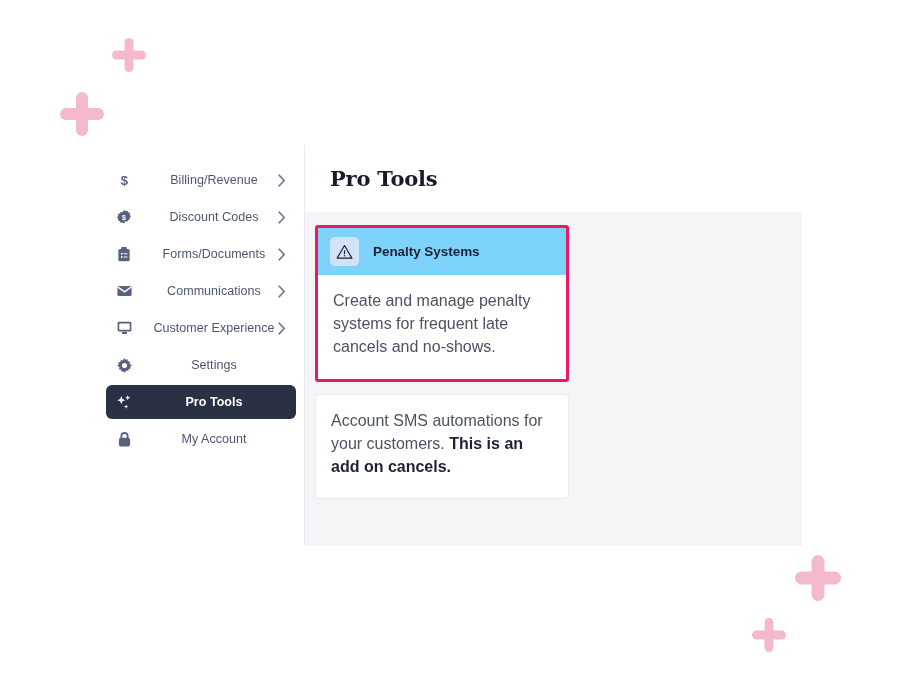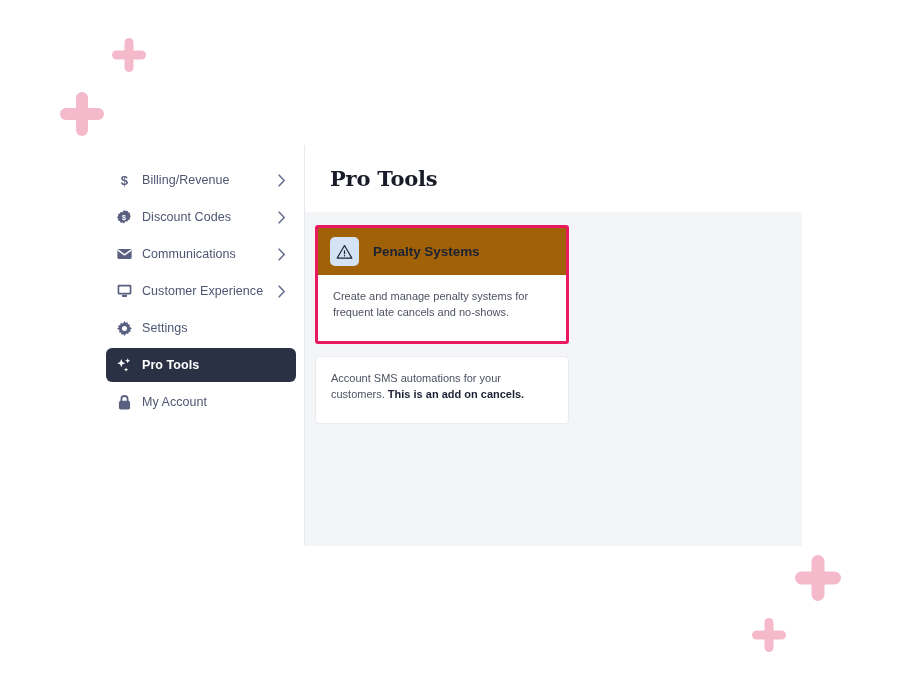--- a/index.html
+++ b/index.html
@@ -61,25 +61,26 @@
     flex: 0 0 18px;
     display: flex;
     align-items: center;
     justify-content: center;
     color: #5a6180;
   }
   .nav-item.active .nav-icon { color: #ffffff; }
   .nav-icon svg { display: block; }
   .nav-label {
     flex: 1 1 auto;
-    margin-left: 9px;
+    margin-left: 17px;
     font-size: 12.5px;
     color: #4e5572;
     white-space: nowrap;
     letter-spacing: 0.05px;
+    text-align: center;
   }
   .nav-item.active .nav-label {
     color: #ffffff;
     font-weight: bold;
   }
   .nav-chevron {
     flex: 0 0 auto;
     color: #67708f;
     display: flex;
     align-items: center;
@@ -128,21 +129,21 @@
     overflow: hidden;
     cursor: pointer;
   }
   .card.highlighted {
     border: 3px solid #ea1a60;
     border-radius: 3px;
   }
   .card-head {
     display: flex;
     align-items: center;
-    background: #a16207;
+    background: #7dd3fc;
     padding: 9px 12px;
     box-sizing: border-box;
   }
   .card-icon {
     width: 29px;
     height: 29px;
     flex: 0 0 29px;
     border-radius: 5px;
     background: #d4e2f6;
     display: flex;
@@ -153,21 +154,21 @@
   .card-icon svg { display: block; }
   .card-title {
     margin-left: 14px;
     font-size: 13.5px;
     font-weight: bold;
     color: #1b2233;
     letter-spacing: -0.05px;
   }
   .card-body {
     padding: 14px 14px 20px 15px;
-    font-size: 11px;
+    font-size: 16px;
     line-height: 1.45;
     color: #4c5261;
   }
   .card-body .bold {
     font-weight: bold;
     color: #1b2233;
   }
   .card.tall .card-body { padding-bottom: 26px; }
 </style>
 </head>
@@ -217,20 +218,38 @@
         </span>
       </div>
       <div class="nav-item">
         <span class="nav-icon">
           <svg width="14" height="14" viewBox="0 0 16 16">
             <path fill="currentColor" d="M8 0l1.7 1.2L11.8.9l1 1.8 2 .6-.2 2.1 1.4 1.6-1.4 1.6.2 2.1-2 .6-1 1.8-2.1-.3L8 15.4l-1.7-1.2-2.1.3-1-1.8-2-.6.2-2.1L0 8.4l1.4-1.6L1.2 4.7l2-.6 1-1.8 2.1.3z"></path>
             <text x="8" y="11.3" font-family="Liberation Sans, sans-serif" font-size="8" font-weight="bold" text-anchor="middle" fill="#ffffff">$</text>
           </svg>
         </span>
         <span class="nav-label">Discount Codes</span>
+        <span class="nav-chevron">
+          <svg width="8" height="13" viewBox="0 0 8 13">
+            <path d="M1.2 1.2L6.2 6.5l-5 5.3" stroke="currentColor" stroke-width="1.6" fill="none" stroke-linecap="round" stroke-linejoin="round"></path>
+          </svg>
+        </span>
+      </div>
+      <div class="nav-item">
+        <span class="nav-icon">
+          <svg width="14" height="15" viewBox="0 0 14 16">
+            <rect x="1" y="2" width="12" height="13.2" rx="1.6" fill="currentColor"></rect>
+            <rect x="4" y="0" width="6" height="3.4" rx="1.1" fill="currentColor"></rect>
+            <circle cx="4.6" cy="7.2" r="1" fill="#ffffff"></circle>
+            <rect x="6.6" y="6.6" width="4.2" height="1.2" rx="0.6" fill="#ffffff"></rect>
+            <circle cx="4.6" cy="10.6" r="1" fill="#ffffff"></circle>
+            <rect x="6.6" y="10" width="4.2" height="1.2" rx="0.6" fill="#ffffff"></rect>
+          </svg>
+        </span>
+        <span class="nav-label">Forms/Documents</span>
         <span class="nav-chevron">
           <svg width="8" height="13" viewBox="0 0 8 13">
             <path d="M1.2 1.2L6.2 6.5l-5 5.3" stroke="currentColor" stroke-width="1.6" fill="none" stroke-linecap="round" stroke-linejoin="round"></path>
           </svg>
         </span>
       </div>
       <div class="nav-item">
         <span class="nav-icon">
           <svg width="15" height="12" viewBox="0 0 16 12">
             <rect x="0.4" y="0.6" width="15.2" height="10.8" rx="1.8" fill="currentColor"></rect>

